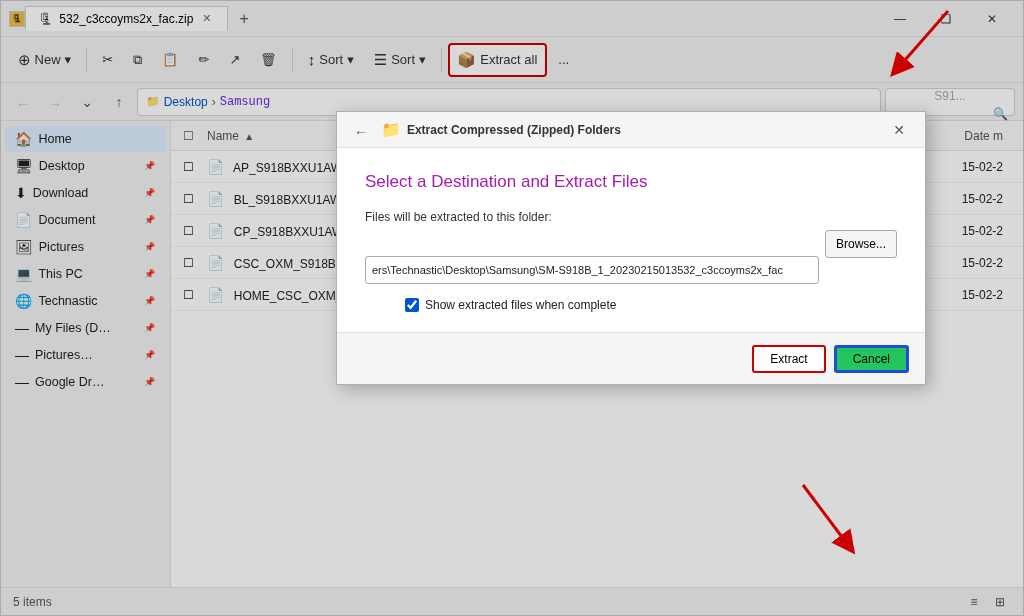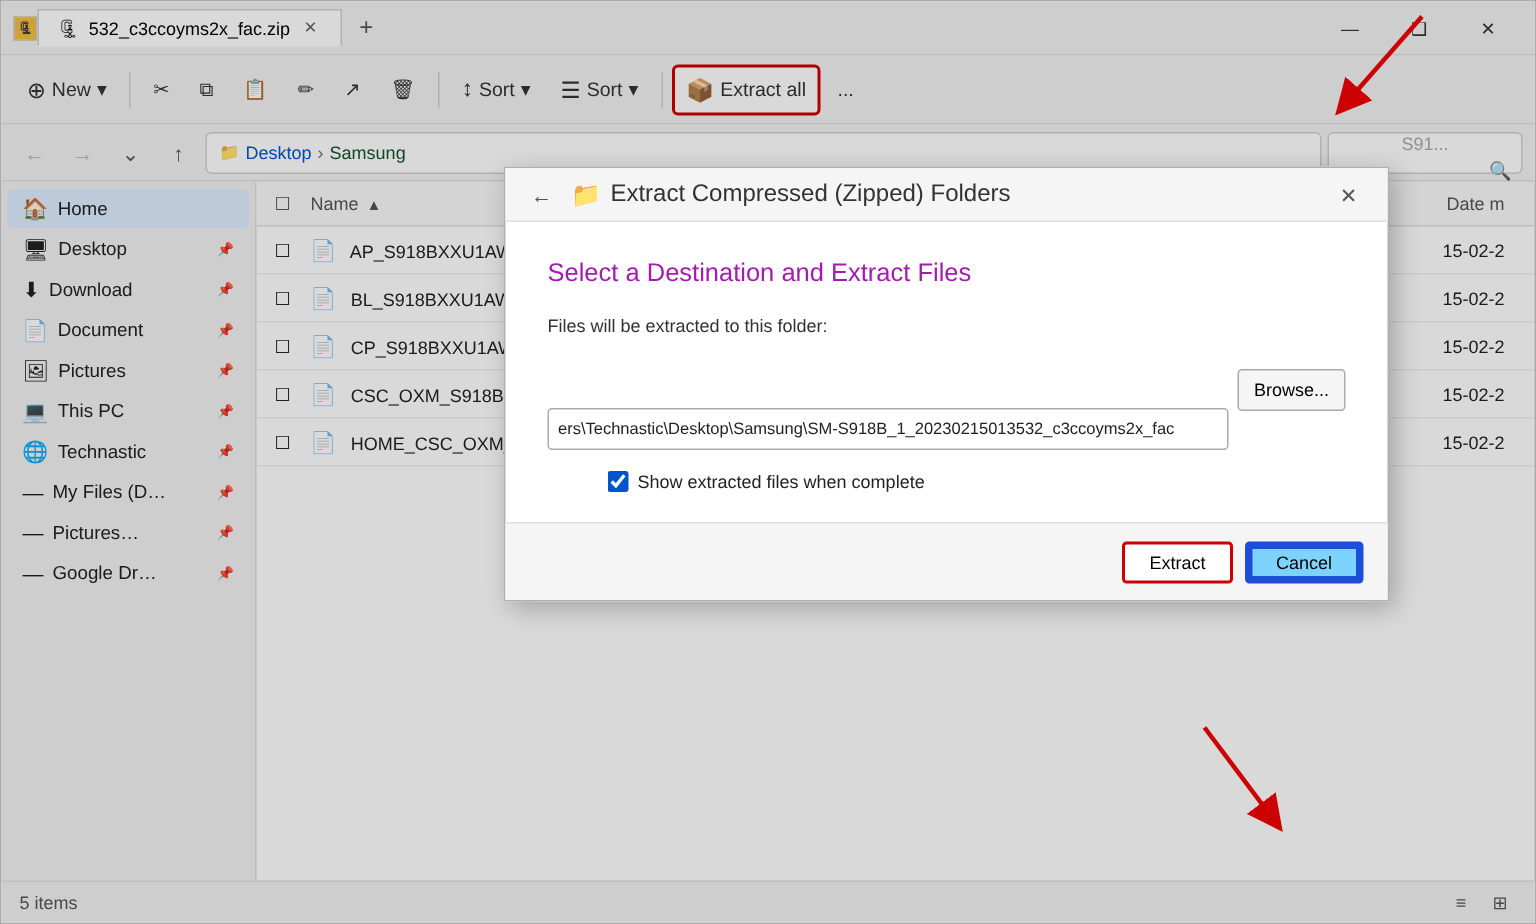--- a/index.html
+++ b/index.html
@@ -55,32 +55,32 @@
     .statusbar { height: 28px; background: #f3f3f3; border-top: 1px solid #e0e0e0; display: flex; align-items: center; padding: 0 12px; font-size: 12px; color: #555; flex-shrink: 0; }
     .statusbar-right { margin-left: auto; display: flex; gap: 4px; }
     .view-btn { width: 22px; height: 22px; display: flex; align-items: center; justify-content: center; cursor: pointer; border-radius: 3px; }
 
     
     .overlay { position: absolute; top: 0; left: 0; right: 0; bottom: 0; background: rgba(0,0,0,0.15); z-index: 10; }
     .dialog { position: absolute; top: 110px; left: 335px; width: 590px; background: #fff; border: 1px solid #b0b0b0; box-shadow: 4px 4px 16px rgba(0,0,0,0.25); z-index: 20; display: flex; flex-direction: column; }
     .dialog-titlebar { background: #f5f5f5; height: 36px; display: flex; align-items: center; padding: 0 12px; border-bottom: 1px solid #e0e0e0; }
     .dialog-back-btn { width: 24px; height: 24px; display: flex; align-items: center; justify-content: center; cursor: pointer; color: #555; font-size: 14px; margin-right: 8px; }
     .dialog-folder-icon { font-size: 16px; margin-right: 6px; }
-    .dialog-title-text { font-size: 16px; color: #333; }
+    .dialog-title-text { font-size: 12px; color: #333; font-weight: bold; }
     .dialog-close { margin-left: auto; width: 28px; height: 28px; display: flex; align-items: center; justify-content: center; cursor: pointer; border-radius: 4px; font-size: 14px; color: #555; }
     .dialog-body { padding: 24px 28px 20px; flex: 1; }
     .dialog-heading { color: #a21caf; font-size: 17px; font-weight: 400; margin-bottom: 18px; }
-    .dialog-label { font-size: 12px; color: #333; margin-bottom: 22px; }
+    .dialog-label { font-size: 12px; color: #333; margin-bottom: 6px; }
     .dialog-path-row { display: flex; gap: 6px; margin-bottom: 14px; }
     .dialog-path-input { flex: 1; height: 28px; border: 1px solid #aaa; border-radius: 3px; padding: 0 6px; font-size: 11px; color: #222; background: #fff; margin-top: 26px; }
     .browse-btn { height: 28px; padding: 0 10px; border: 1px solid #aaa; border-radius: 3px; background: #f5f5f5; font-size: 12px; cursor: pointer; white-space: nowrap; }
     .checkbox-row { display: flex; align-items: center; gap: 6px; font-size: 12px; color: #222; margin-left: 40px; }
     .dialog-checkbox { width: 14px; height: 14px; accent-color: #0055cc; }
     .dialog-footer { height: 52px; background: #f5f5f5; border-top: 1px solid #e0e0e0; display: flex; align-items: center; justify-content: flex-end; padding: 0 16px; gap: 8px; }
-    .dialog-btn { height: 28px; padding: 0 16px; border: 5px solid #1d4ed8; border-radius: 3px; background: #7dd3fc; font-size: 12px; cursor: pointer; }
+    .dialog-btn { height: 28px; padding: 0 16px; border: 3px solid #1d4ed8; border-radius: 3px; background: #22c55e; font-size: 12px; cursor: pointer; }
     .dialog-btn.primary { border: 2px solid #c00; background: #fff; font-weight: 500; }
   </style>
 </head>
 <body>
 
 <div class="window">
 
   <div class="titlebar">
     <div class="titlebar-zip-icon">🗜</div>
     <div class="titlebar-tab">
@@ -144,21 +144,21 @@
 
   <div class="addressbar">
     <div class="nav-btn disabled">←</div>
     <div class="nav-btn disabled">→</div>
     <div class="nav-btn">⌄</div>
     <div class="nav-btn">↑</div>
     <div class="breadcrumb-bar">
       <span style="font-size:11px;margin-right:4px;">📁</span>
       <span style="color:#0055cc;cursor:pointer;">Desktop</span>
       <span class="breadcrumb-sep">›</span>
-      <span style="color:#14532d;cursor:pointer;">Samsung</span>
+      <span style="color:#6d28d9;cursor:pointer;font-family:Liberation Mono, monospace;">Samsung</span>
     </div>
     <div class="search-box">
       <span>S91...</span>
       <span style="margin-left:auto;">🔍</span>
     </div>
   </div>
 
   <div class="main">
 
     <div class="sidebar">

